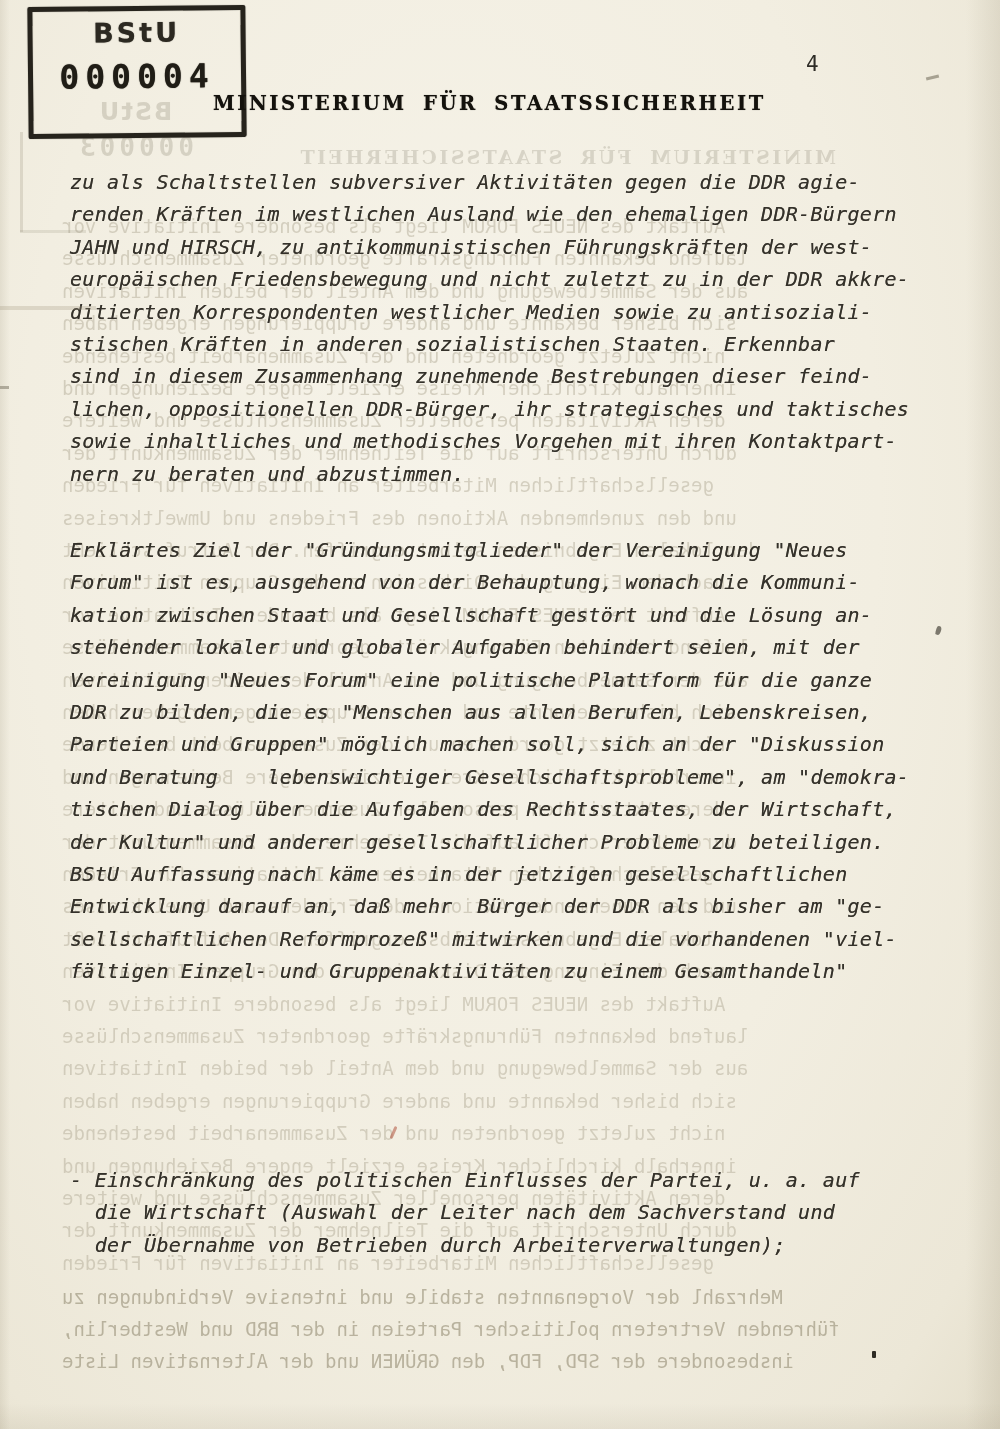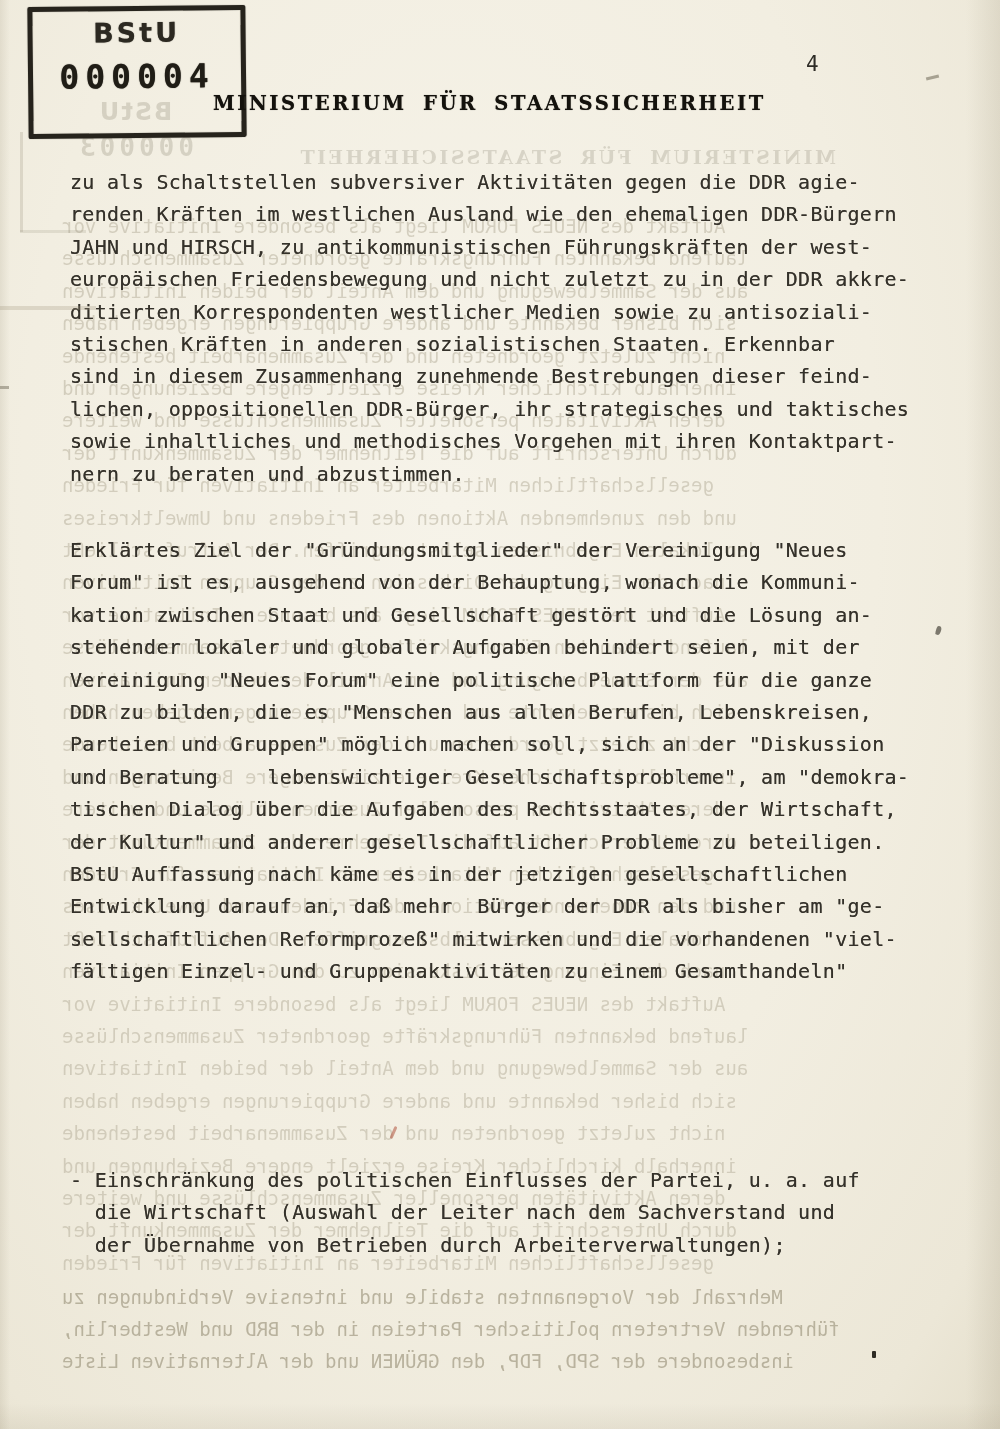--- a/index.html
+++ b/index.html
@@ -12,21 +12,21 @@
   }
   .edge-shade-right{position:absolute;top:0;right:0;width:34px;height:100%;
     background:linear-gradient(to right, rgba(150,140,115,0) 0%, rgba(150,140,115,0.18) 100%);}
   .edge-shade-bottom{position:absolute;bottom:0;left:0;width:100%;height:26px;
     background:linear-gradient(to bottom, rgba(150,140,115,0) 0%, rgba(150,140,115,0.12) 100%);}
   .edge-shade-left{position:absolute;top:0;left:0;width:10px;height:100%;
     background:linear-gradient(to right, rgba(140,130,105,0.15) 0%, rgba(140,130,105,0) 100%);}
 
   
   .para{position:absolute;left:70px;color:#34312a;font-size:20px;letter-spacing:0.3px;
-    line-height:32.4px;text-shadow:0 0 0.6px rgba(45,42,34,0.65);}
+    line-height:32.4px;text-shadow:0 0 0.6px rgba(45,42,34,0.65);font-style:italic;}
   .tline{white-space:pre;height:32.4px;}
 
   
   .letterhead{position:absolute;left:213px;top:92px;
     font-family:"DejaVu Serif","Liberation Serif",serif;font-weight:bold;
     font-size:19.5px;letter-spacing:2.6px;word-spacing:7px;color:#14120d;
     text-shadow:0 0 0.7px rgba(20,18,12,0.8);white-space:pre;}
   .page-number{position:absolute;left:806px;top:52px;font-size:21px;color:#2e2c26;}
 
   

